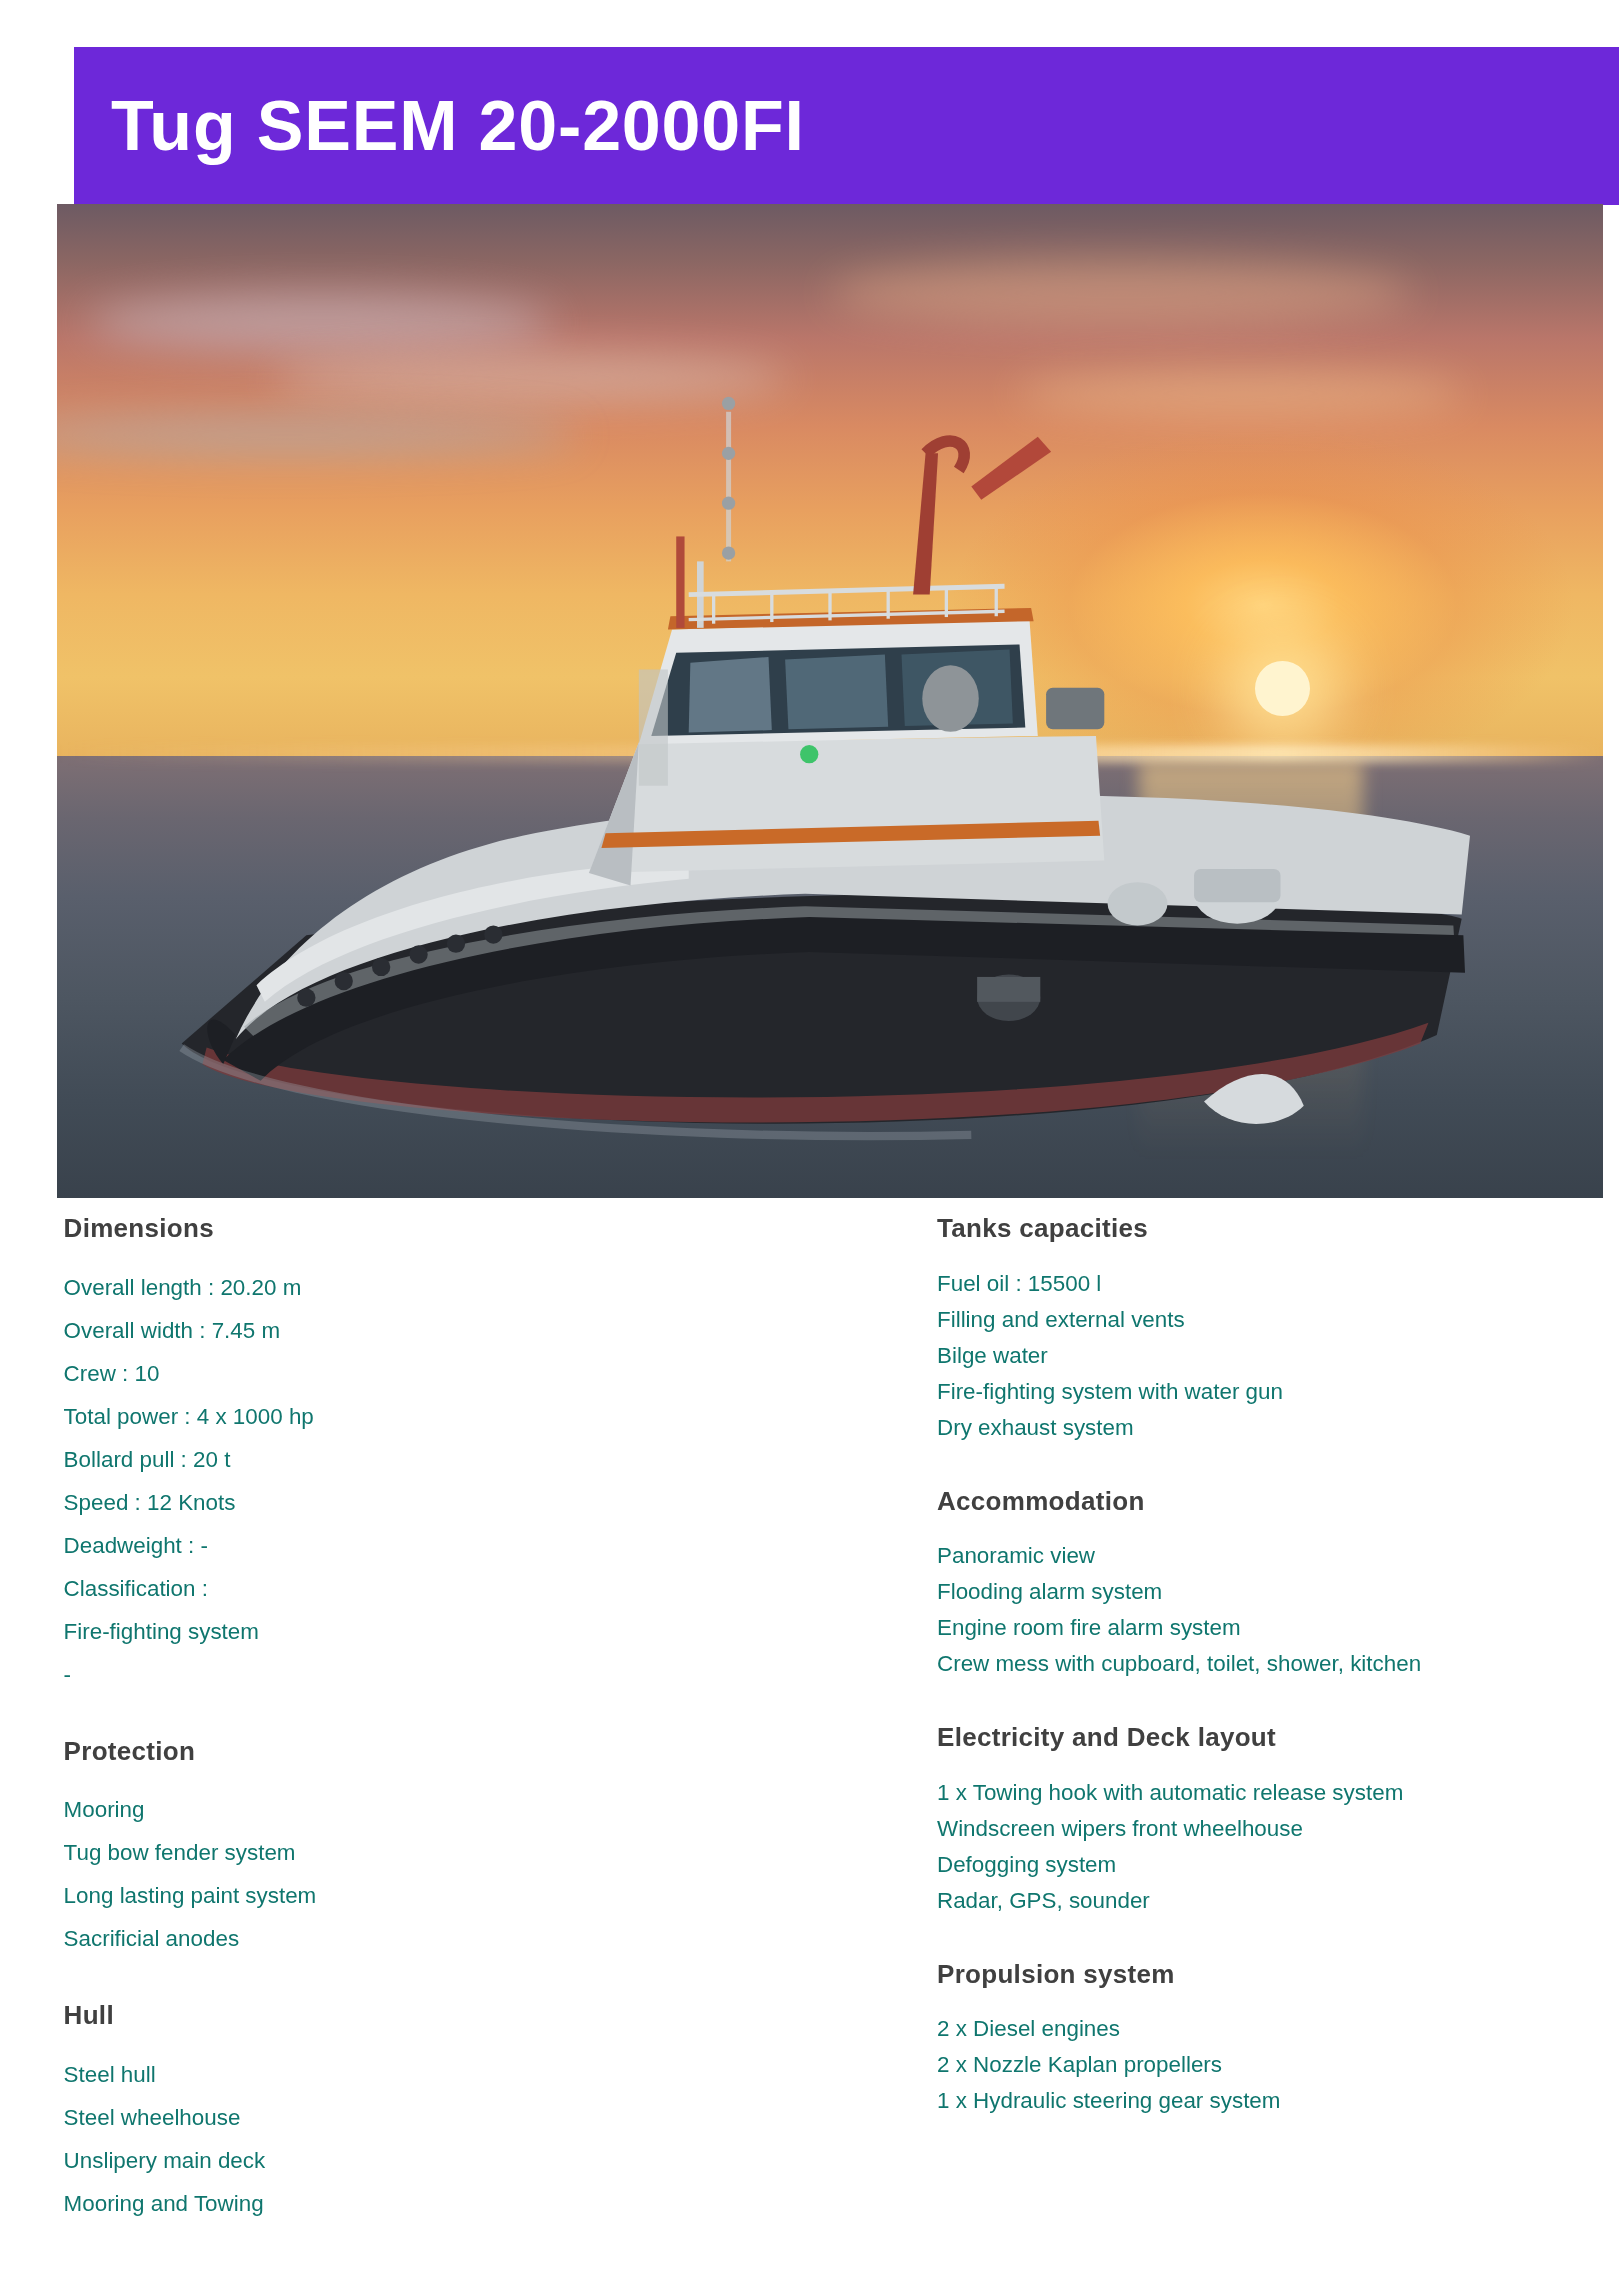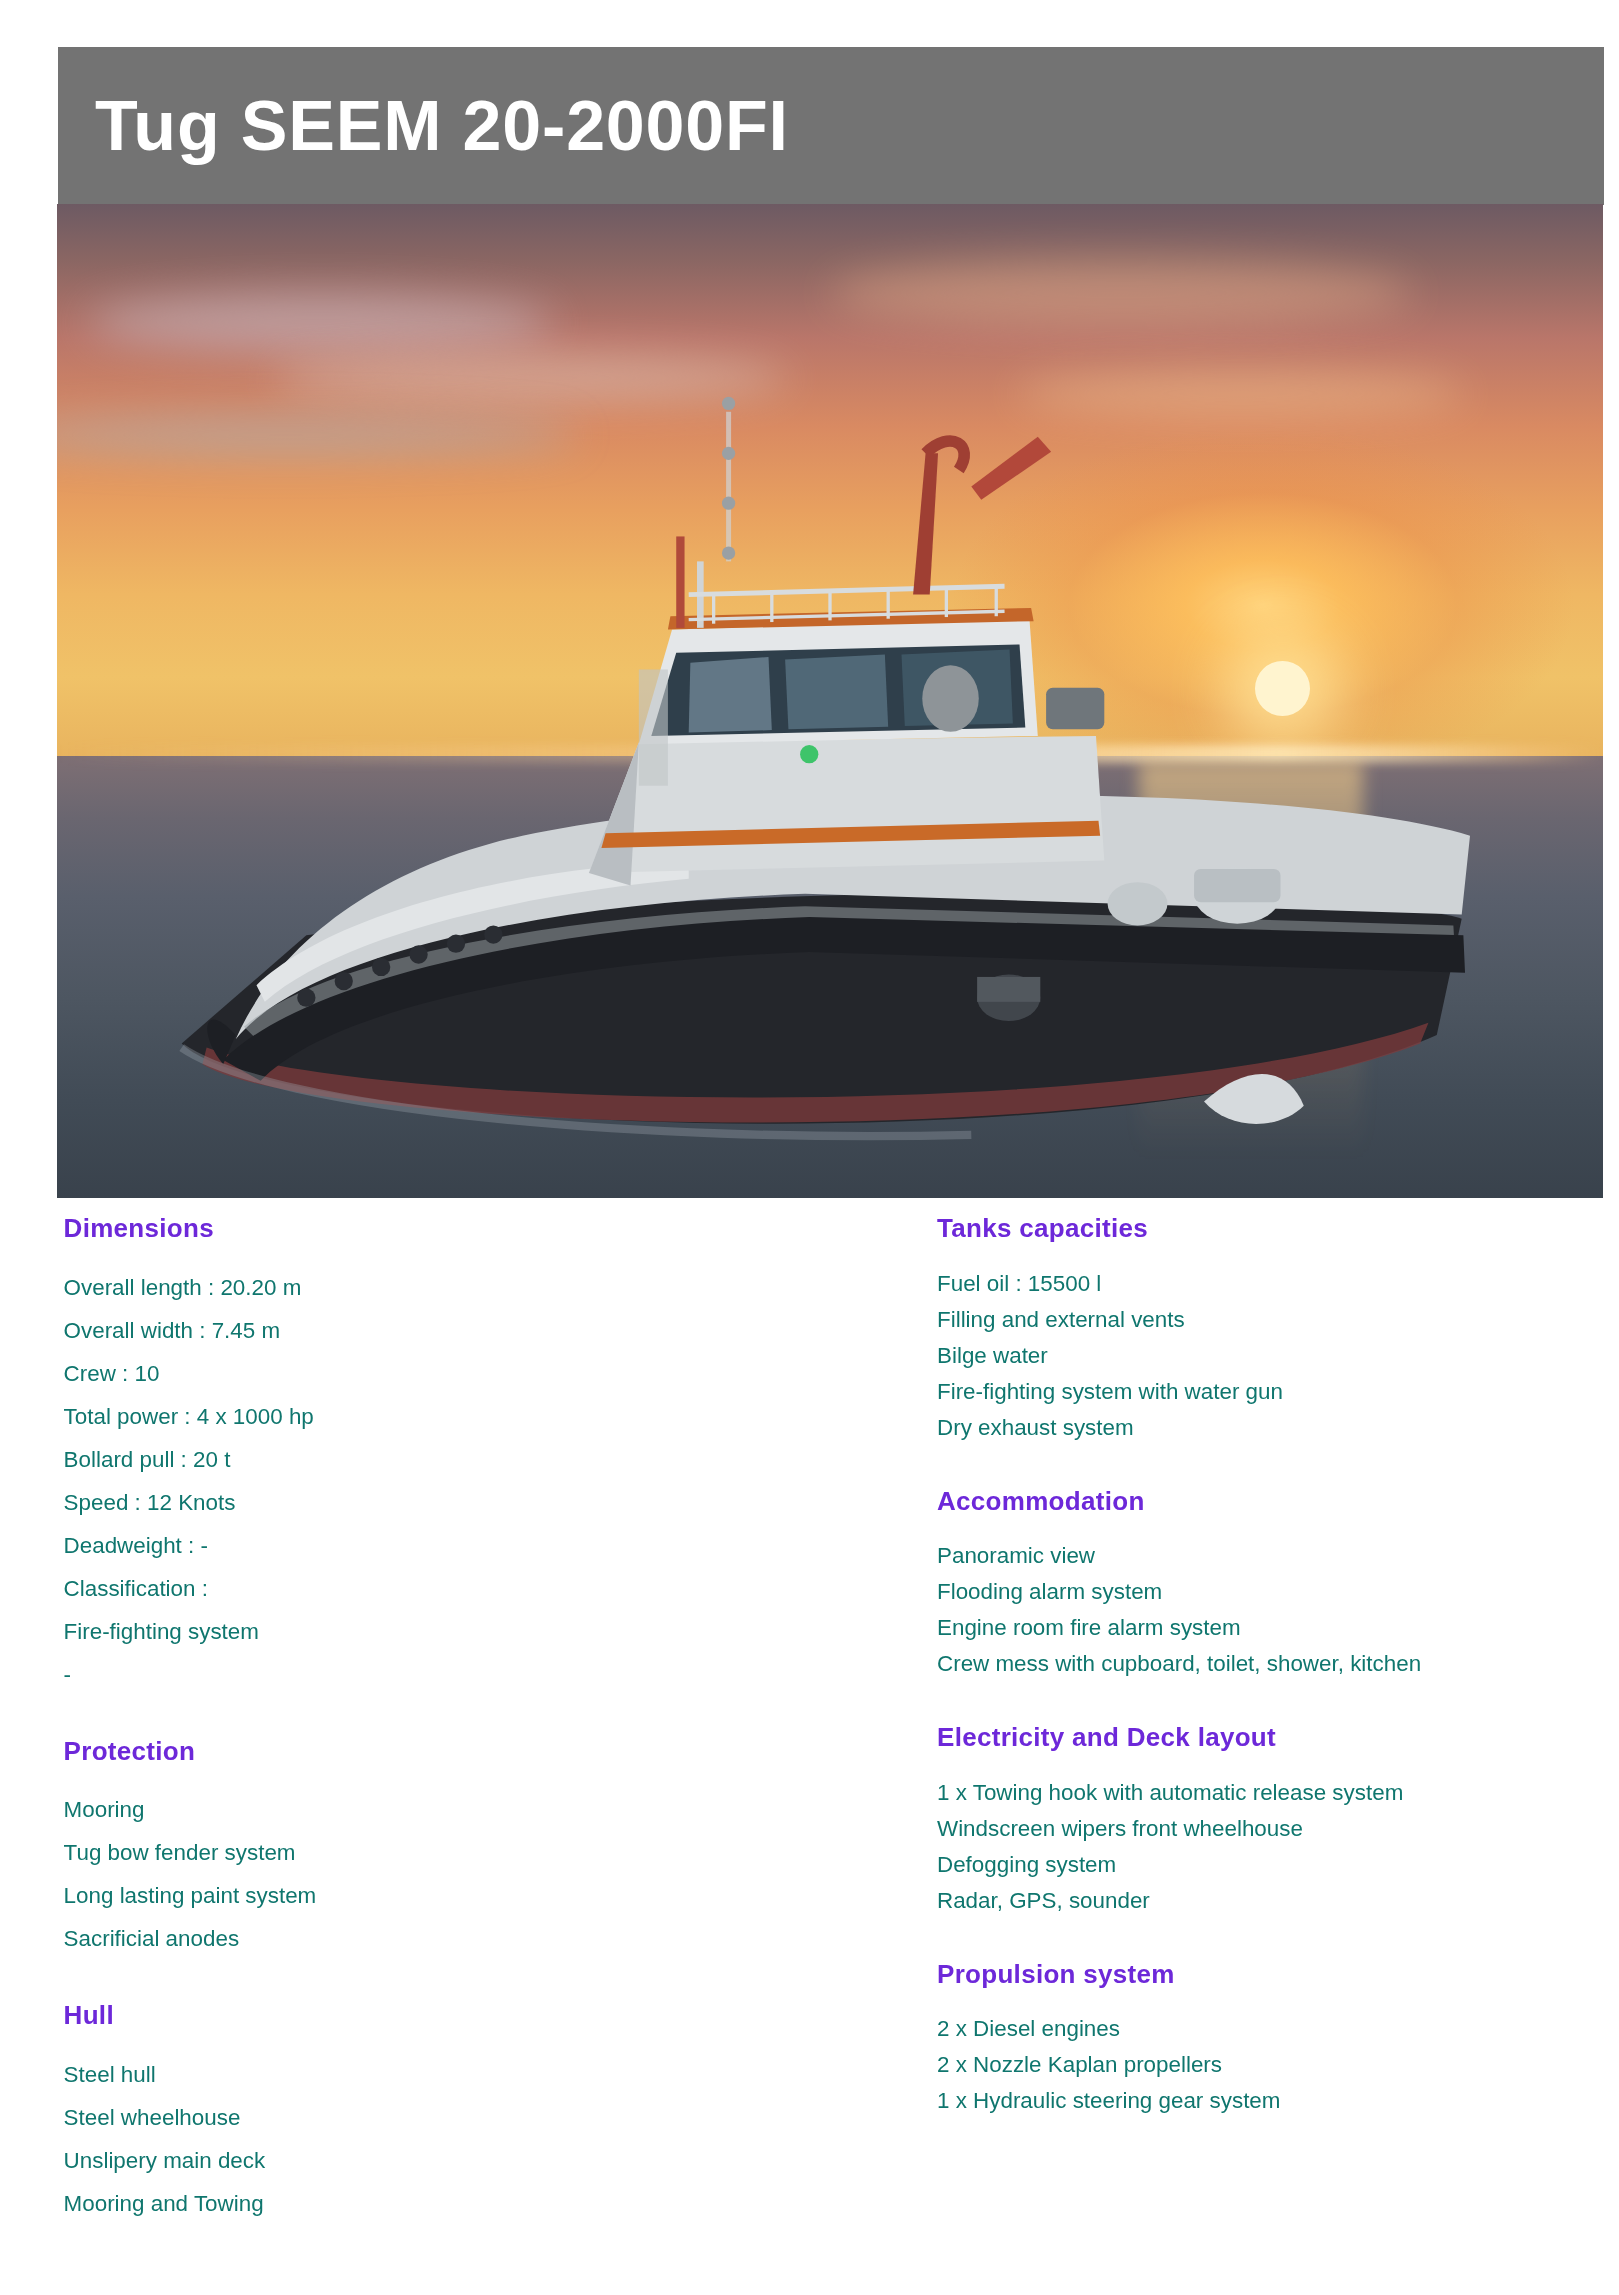--- a/index.html
+++ b/index.html
@@ -12,25 +12,25 @@
     height: 2295px;
     position: relative;
     font-family: "Liberation Sans", sans-serif;
     color: #1a1a1a;
     overflow: hidden;
   }
 
   
   .header-band {
     position: absolute;
-    left: 58px;
+    left: 74px;
     top: 47px;
     width: 1546px;
     height: 158px;
-    background: #737373;
+    background: #6d28d9;
     display: flex;
     align-items: center;
   }
   .header-title {
     color: #ffffff;
     font-size: 70px;
     font-weight: bold;
     letter-spacing: 0.8px;
     margin-left: 37px;
     line-height: 1;
@@ -136,21 +136,21 @@
     top: 0;
     width: 731px;
   }
   .col-right {
     position: absolute;
     left: 880px;
     top: 0;
     width: 715px;
   }
   .sec-title {
-    color: #6d28d9;
+    color: #404040;
     font-size: 26px;
     font-weight: bold;
     letter-spacing: 0.3px;
     margin: 0 0 21.6px 0;
   }
   .sec-block { margin-bottom: 40px; }
   .line {
     font-size: 22.4px;
     line-height: 36px;
     color: #0f766e;

